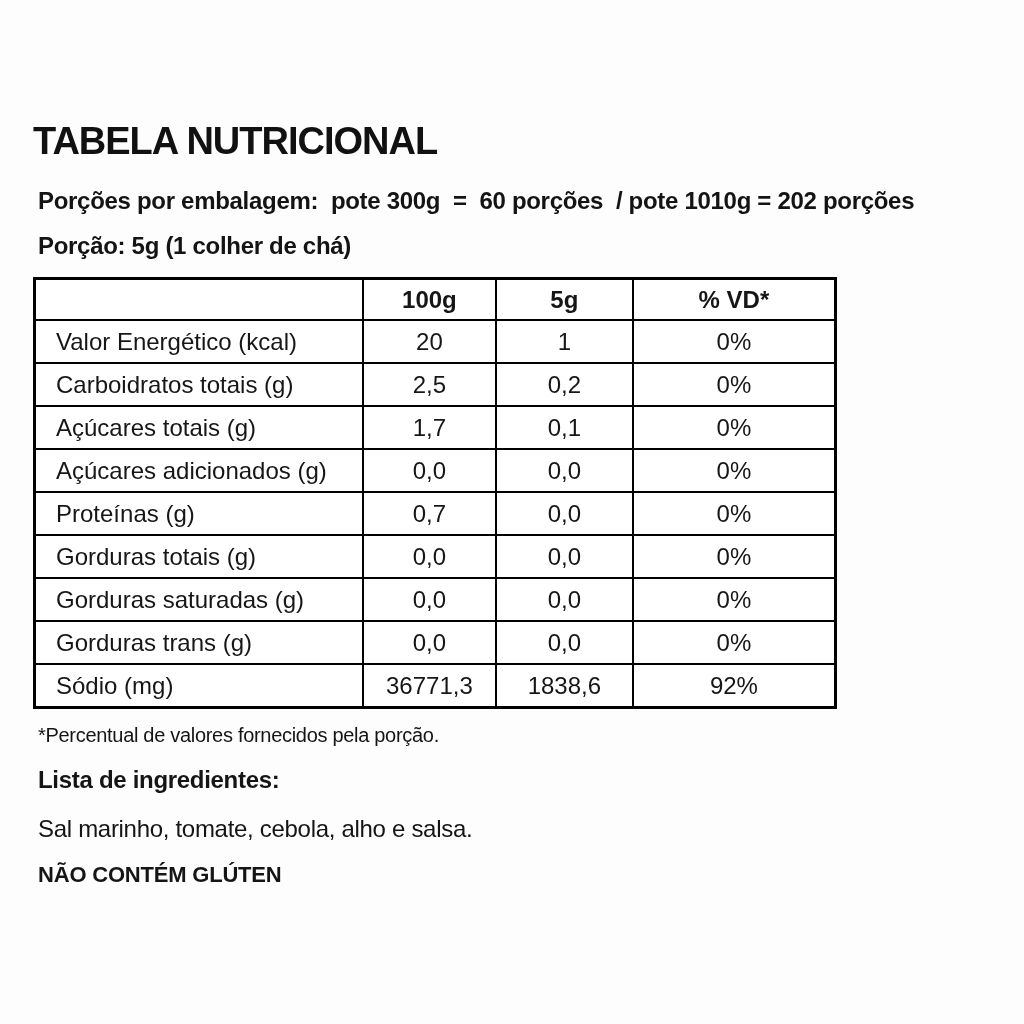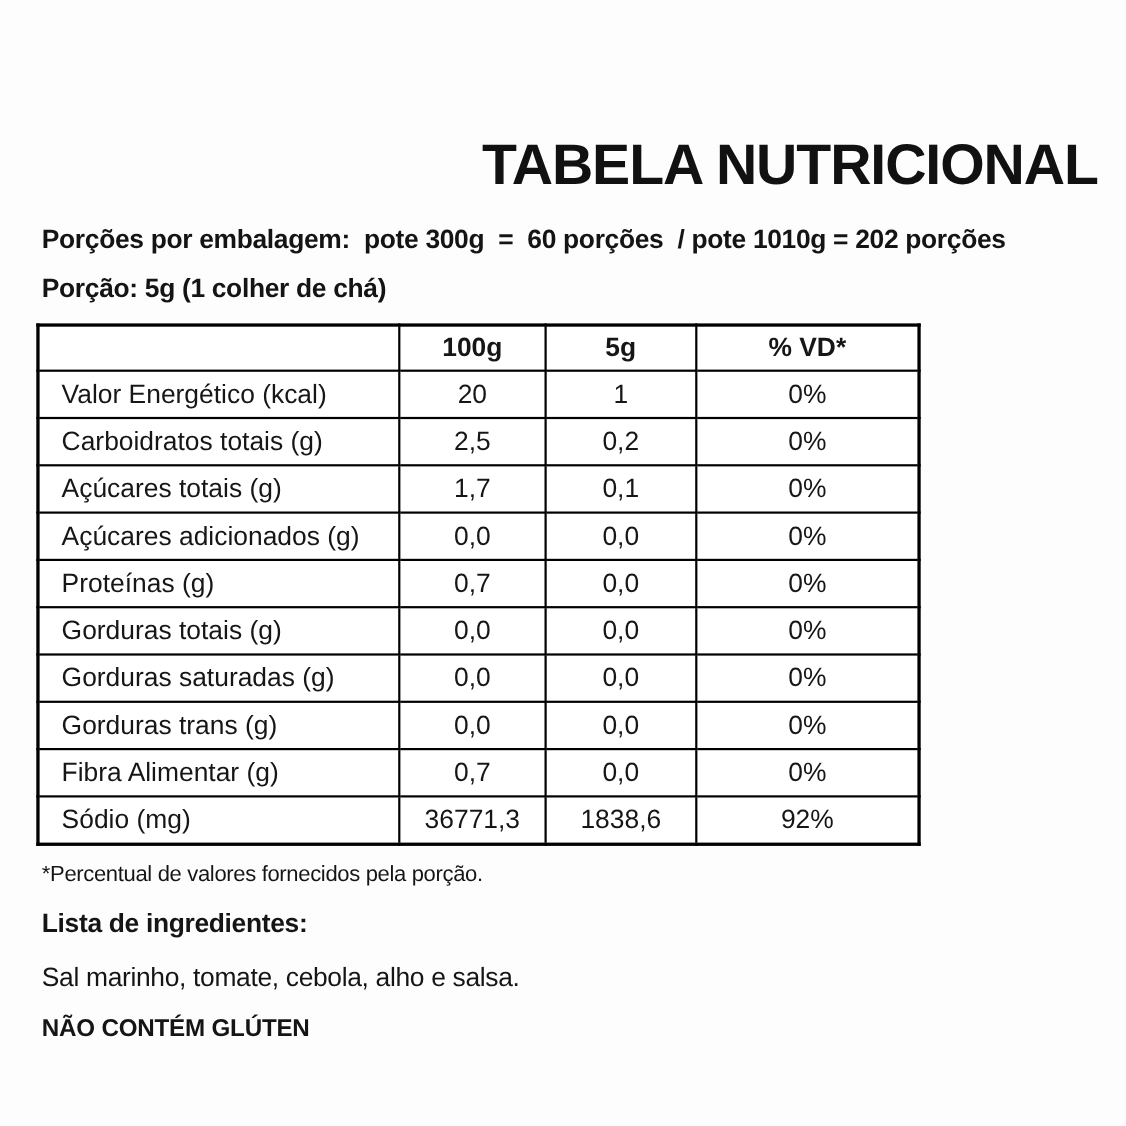--- a/index.html
+++ b/index.html
@@ -14,22 +14,22 @@
   }
   .page {
     box-sizing: border-box;
     width: 1024px;
     height: 1024px;
     padding: 120px 26px 0 33px;
     overflow: hidden;
   }
   .title {
     margin: 0 0 24px 0;
-    text-align: right;
-    font-size: 52px;
+    text-align: left;
+    font-size: 38px;
     font-weight: bold;
     letter-spacing: -1px;
     color: #111;
   }
   .meta-line {
     margin: 0 0 17px 5px;
     font-size: 24px;
     font-weight: bold;
     letter-spacing: -0.3px;
     white-space: pre-wrap;
@@ -157,26 +157,20 @@
         <td>0,0</td>
         <td>0%</td>
       </tr>
       <tr>
         <td class="label-col">Gorduras trans (g)</td>
         <td>0,0</td>
         <td>0,0</td>
         <td>0%</td>
       </tr>
       <tr>
-        <td class="label-col">Fibra Alimentar (g)</td>
-        <td>0,7</td>
-        <td>0,0</td>
-        <td>0%</td>
-      </tr>
-      <tr>
         <td class="label-col">Sódio (mg)</td>
         <td>36771,3</td>
         <td>1838,6</td>
         <td>92%</td>
       </tr>
     </tbody>
   </table>
 
   <p class="footnote">*Percentual de valores fornecidos pela porção.</p>
 

